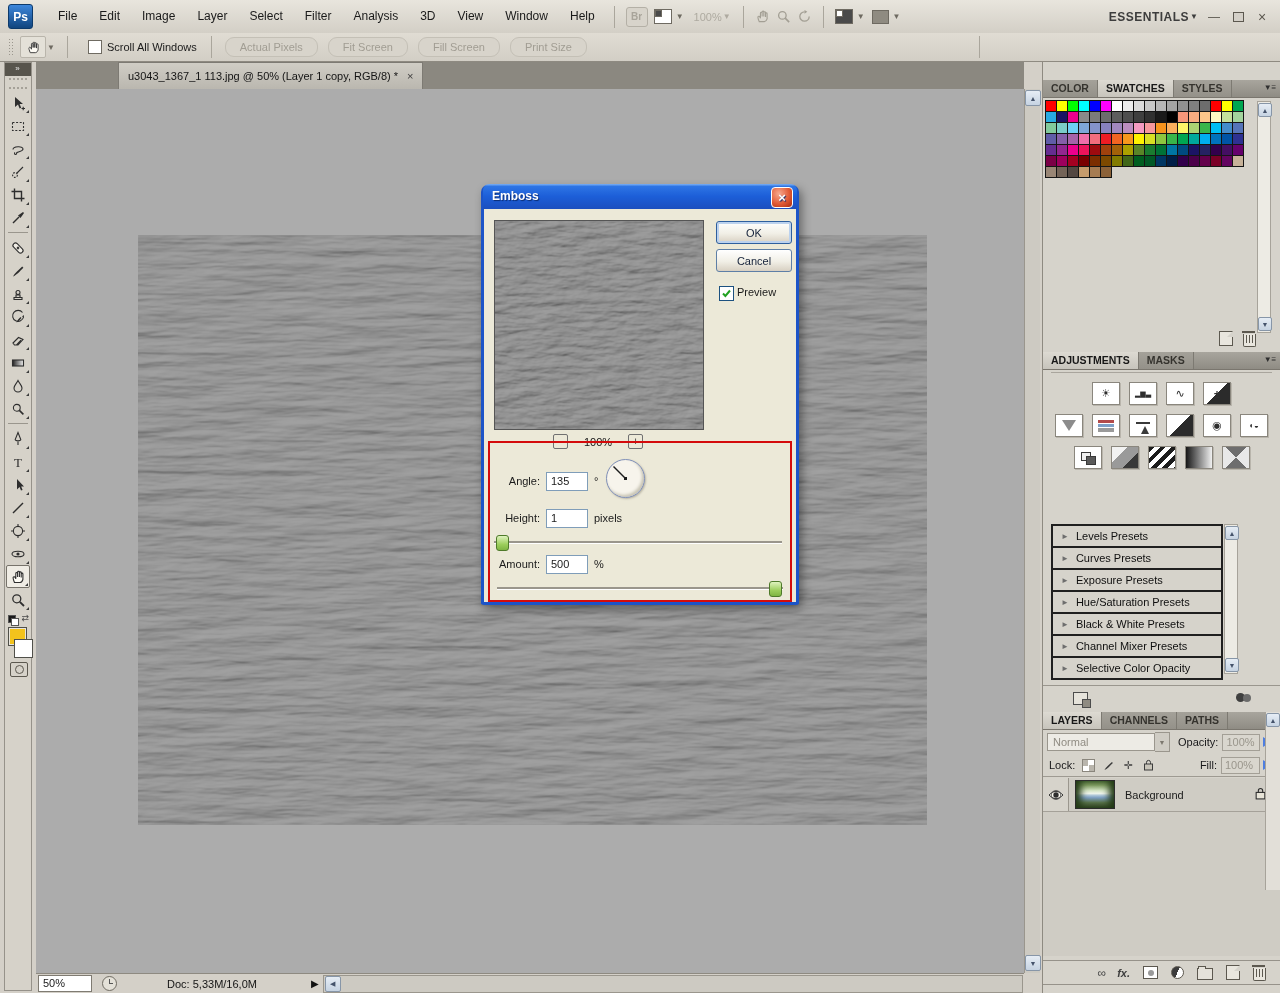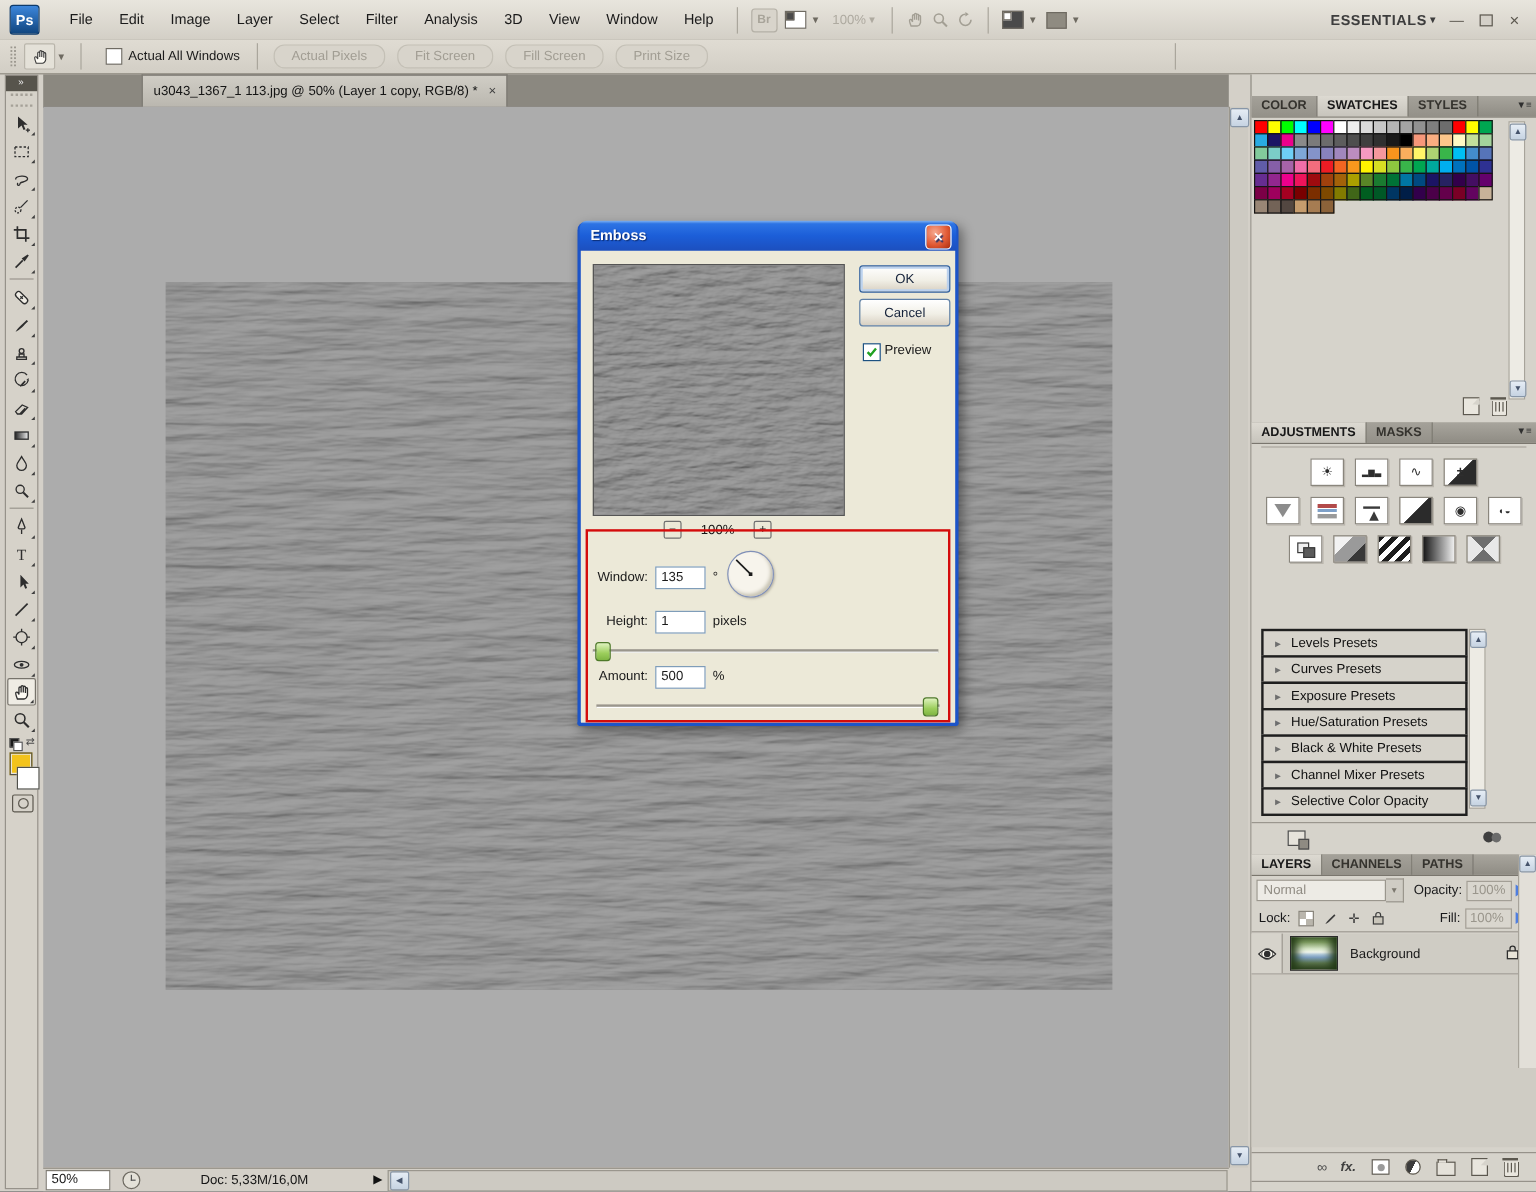--- a/index.html
+++ b/index.html
@@ -290,21 +290,21 @@
   <div class="optbar">
     <div class="grip"></div>
     <div class="opt-tool">
       <svg width="15" height="15" viewBox="0 0 16 16">
           <path d="M4.5,13.5 C3.5,11 2.8,9 3.2,8.2 C3.6,7.5 4.8,7.6 5.2,8.6 L5.8,9.8 V4.4 a.9,.9 0 0 1 1.8,0 V8 V3.2 a.9,.9 0 0 1 1.8,0 V8 V3.8 a.9,.9 0 0 1 1.8,0 V8.6 V5 a.85,.85 0 0 1 1.7,0 V10.5 C12.4,12 11.5,13.5 10,13.5 Z" fill="#fdfbf4" stroke="#3a3a3a"></path>
         </svg>
     </div>
     <span class="mb-caret">▼</span>
     <div class="mb-sep"></div>
     <span class="cb"></span>
-    <span style="font-size:11px">Actual All Windows</span>
+    <span style="font-size:11px">Scroll All Windows</span>
     <div class="mb-sep" style="margin-left:14px"></div>
     <div id="opt-buttons" style="display:flex">
         <div class="opt-btn">Actual Pixels</div>
         <div class="opt-btn">Fit Screen</div>
         <div class="opt-btn">Fill Screen</div>
         <div class="opt-btn">Print Size</div>
       </div>
     <div class="mb-sep" style="margin-left:auto;margin-right:300px"></div>
   </div>
 
@@ -819,21 +819,21 @@
       <span class="dcheck">
         <svg width="11" height="11" viewBox="0 0 11 11">
             <path d="M2,5.5 L4.4,8 L9,2.5" fill="none" stroke="#21A121" stroke-width="2"></path>
           </svg>
       </span>
       <span class="dchecklbl">Preview</span>
 
       <div class="annot"></div>
 
       <div class="drow" style="left:0;top:262px">
-        <span class="dlabel">Window:</span>
+        <span class="dlabel">Angle:</span>
         <span class="dinput">135</span>
         <span class="dunit">°</span>
       </div>
       <div class="dial">
         <svg width="37" height="37" viewBox="0 0 37 37" style="display:block">
           <line x1="18.5" y1="18.5" x2="6.5" y2="6.5" stroke="#1c1c1c" stroke-width="1.4"></line>
           <rect x="17" y="17" width="3" height="3" fill="#1c1c1c"></rect>
         </svg>
       </div>
 

